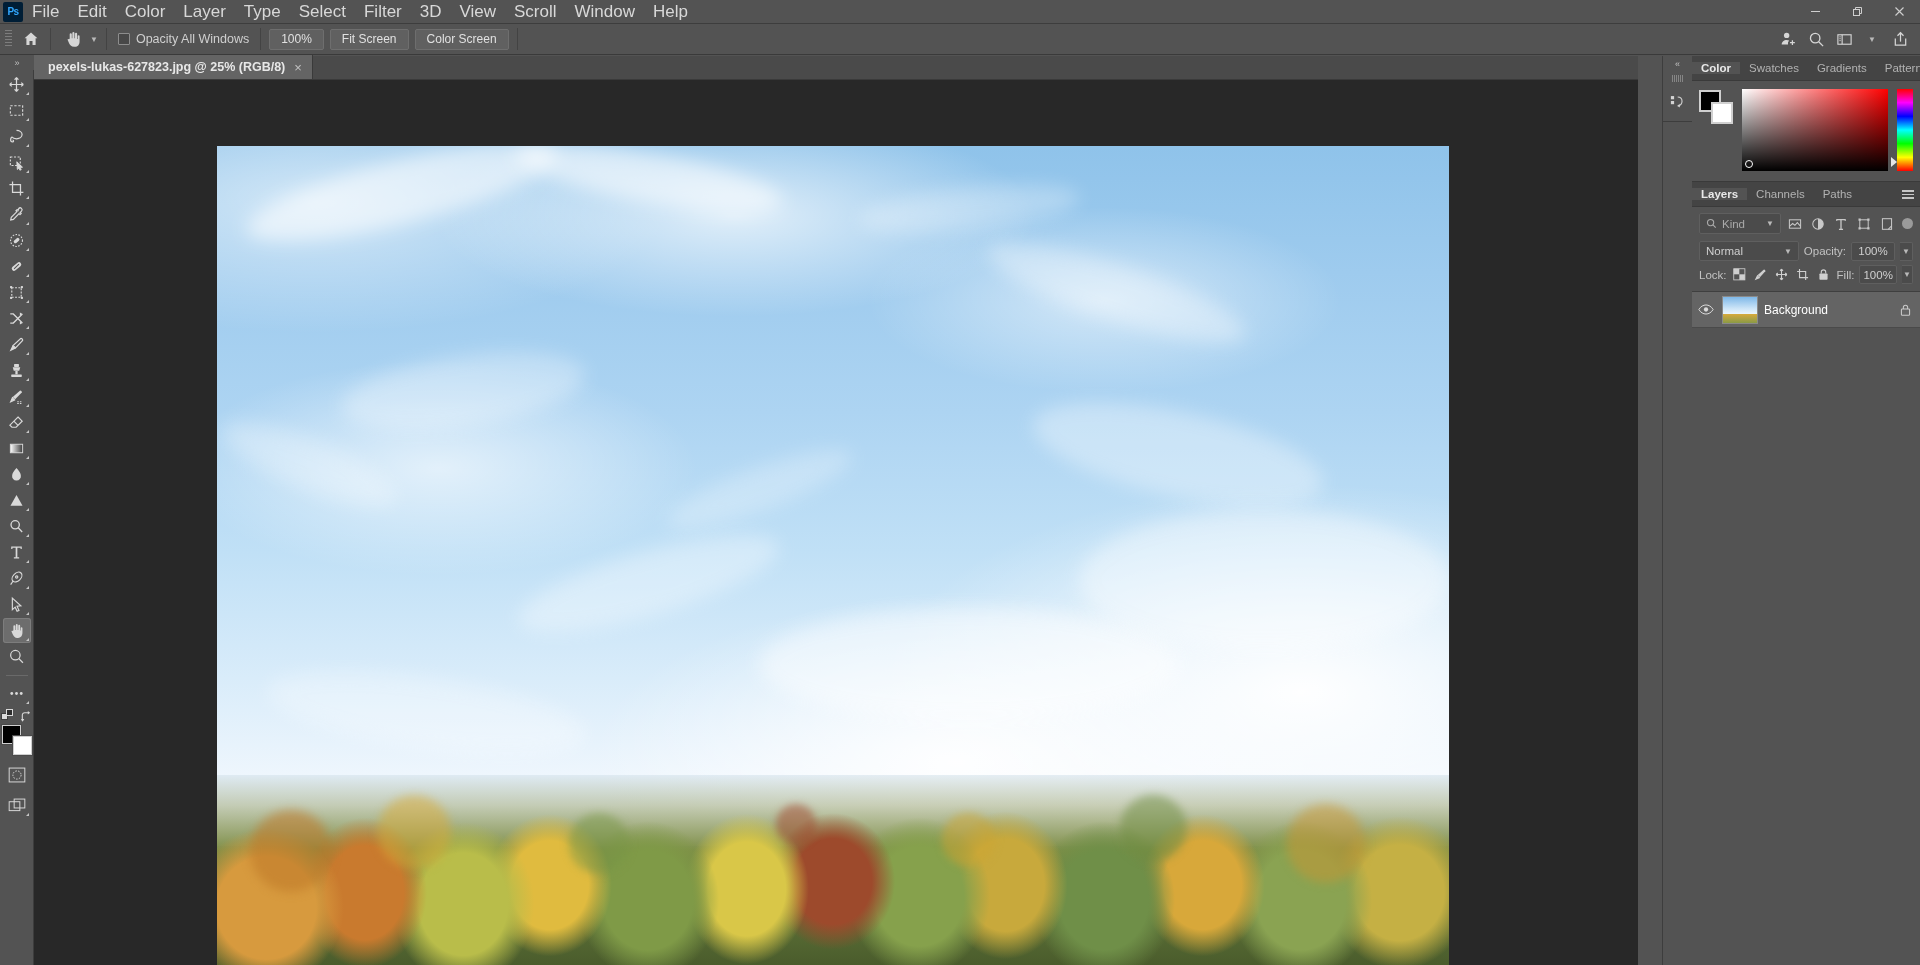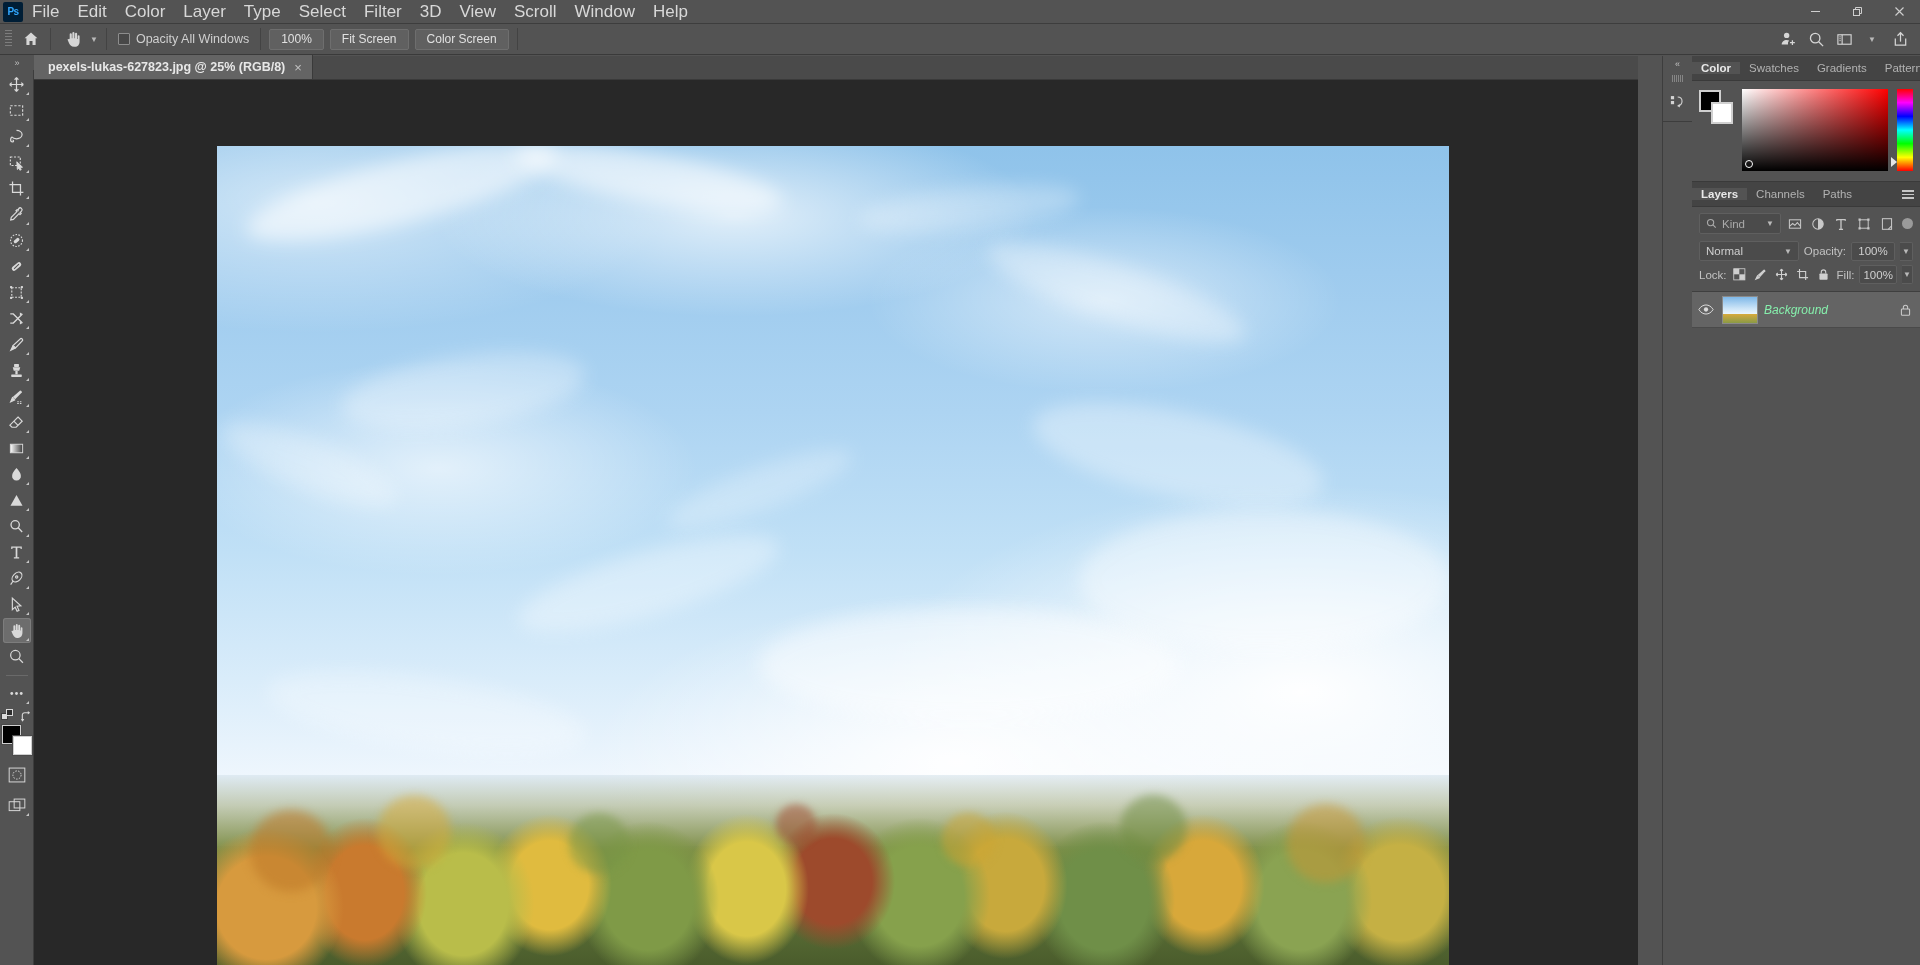--- a/index.html
+++ b/index.html
@@ -303,21 +303,21 @@
     overflow:hidden; position:relative; background:#bcd9f2;
   }
   .thumb .t-sky {
     position:absolute; inset:0 0 34% 0;
     background:linear-gradient(to bottom,#7fb8e8,#cfe6f8 70%,#eaf4fc);
   }
   .thumb .t-trees {
     position:absolute; left:0; right:0; bottom:0; height:34%;
     background:linear-gradient(to bottom,#d7a93c,#8a9a46);
   }
-  .layername { font-size:12px; color:#86efac; font-style:italic; }
+  .layername { font-size:12px; color:#ffffff; }
   .layerlock { margin-left:auto; color:#c9c9c9; display:flex; align-items:center; }
   .panel-divider { height:1px; background:#3a3a3a; }
   svg { display:block; }
 </style>
 </head>
 <body>
 
 <div class="app">
 
   <div class="menubar">

